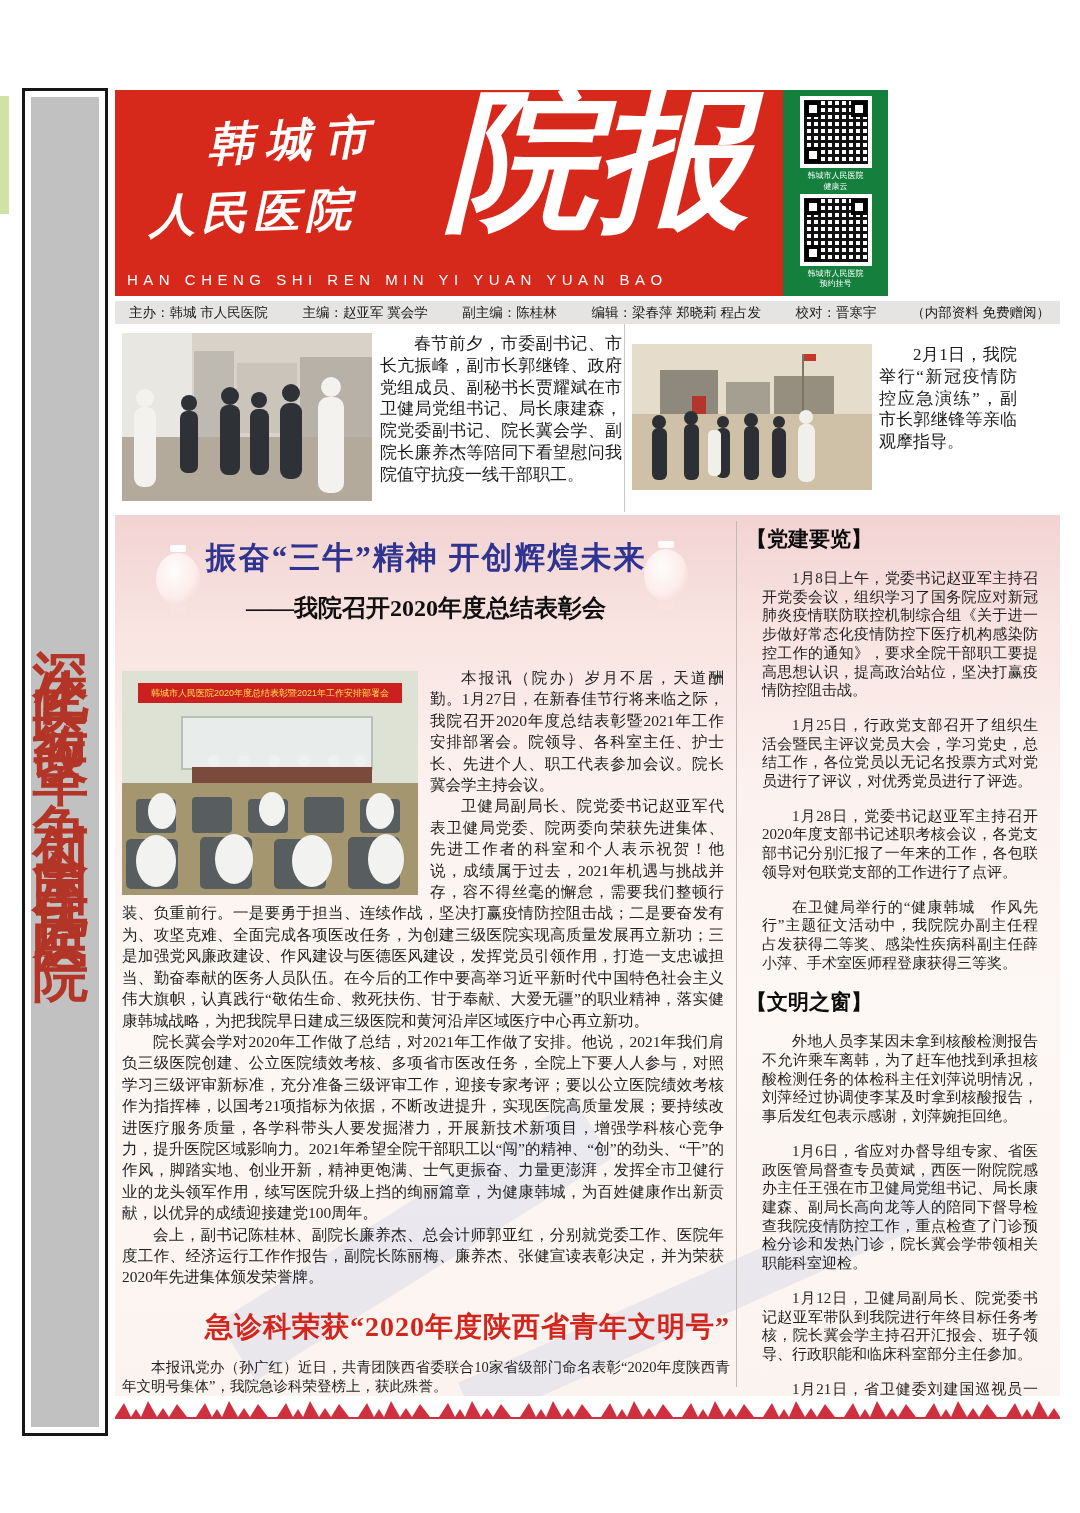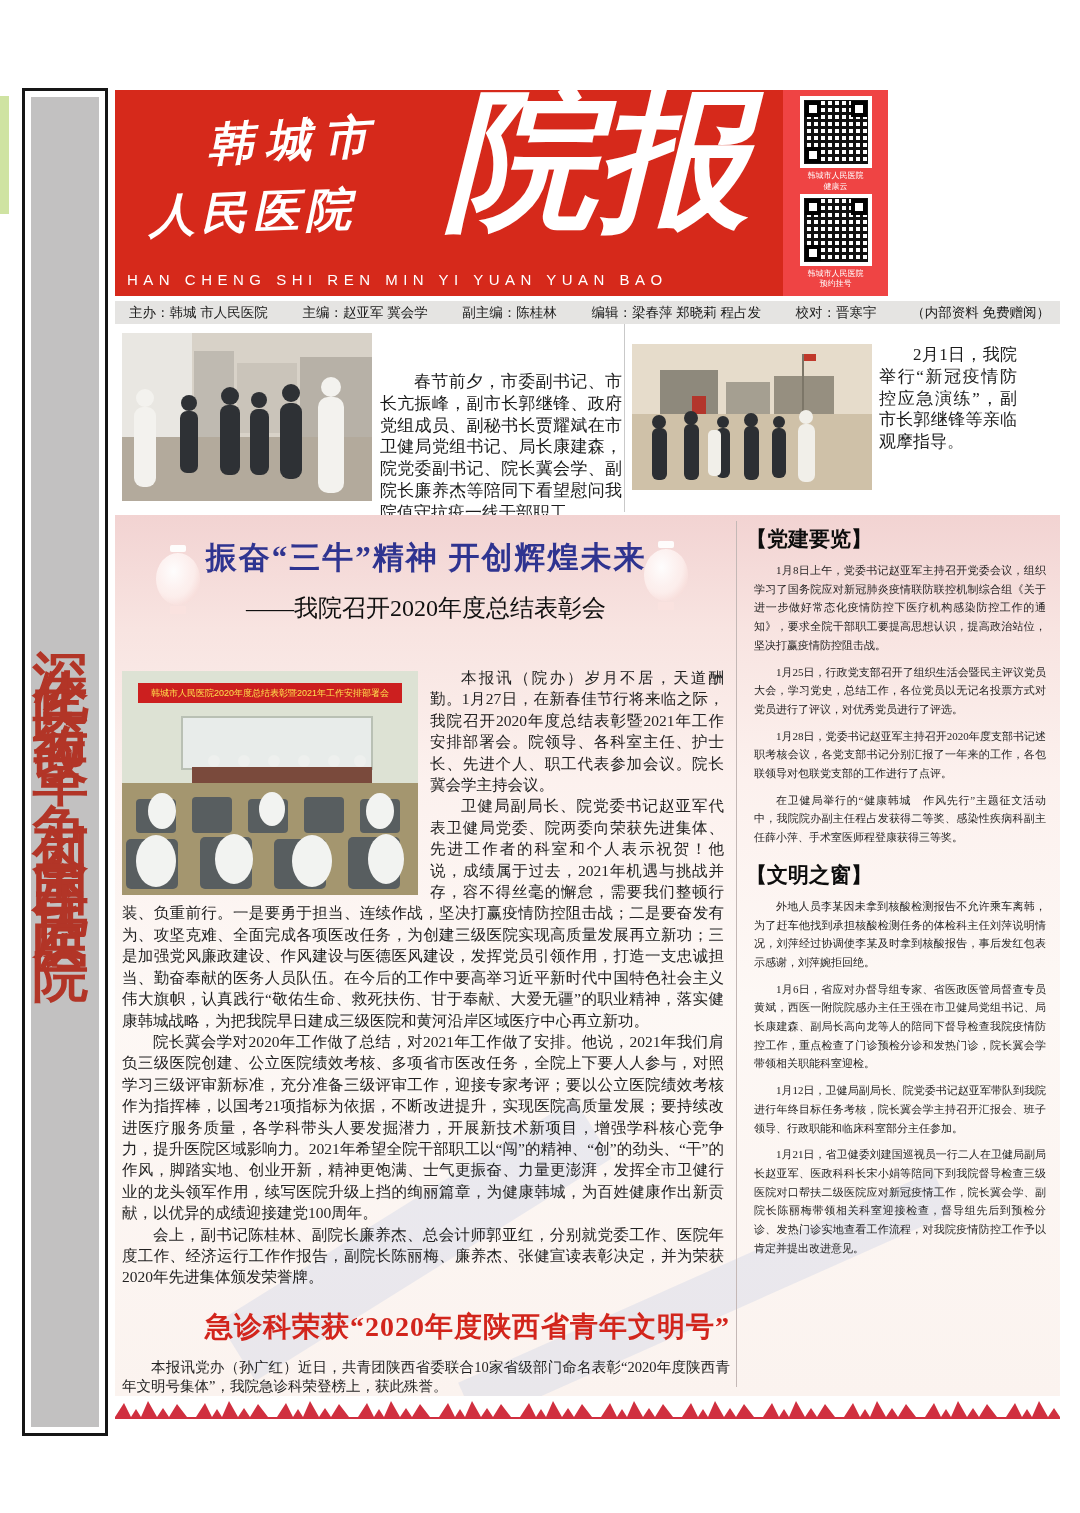--- a/index.html
+++ b/index.html
@@ -20,21 +20,21 @@
   .masthead{position:absolute;left:115px;top:90px;width:945px;height:206px;display:flex;}
   .mast-red{position:relative;width:668px;background:#d6291b;overflow:hidden;}
   .hosp1{position:absolute;left:92px;top:20px;color:#fff;font-size:46px;font-weight:bold;
          font-style:italic;letter-spacing:12px;transform:rotate(-3deg);}
   .hosp2{position:absolute;left:34px;top:92px;color:#fff;font-size:46px;font-weight:bold;
          font-style:italic;letter-spacing:6px;transform:rotate(-2deg);}
   .paper-title{position:absolute;left:330px;top:-16px;color:#fff;font-size:152px;font-weight:bold;
          font-style:italic;letter-spacing:0;line-height:1.15;}
   .pinyin{position:absolute;left:12px;bottom:8px;color:#fff;font-size:15px;letter-spacing:5.5px;
          font-family:"Liberation Sans","DejaVu Sans",sans-serif;white-space:nowrap;}
-  .mast-qr{width:105px;background:#ef4444;display:flex;flex-direction:column;align-items:center;
+  .mast-qr{width:105px;background:#15803d;display:flex;flex-direction:column;align-items:center;
          justify-content:space-evenly;padding:4px 0;box-sizing:border-box;}
   .qr-item{display:flex;flex-direction:column;align-items:center;gap:3px;}
   .qr{width:72px;height:72px;background:#fff;border:4px solid #fff;box-sizing:border-box;position:relative;
       background-image:repeating-linear-gradient(0deg,#111 0 3px,transparent 3px 7px),
                        repeating-linear-gradient(90deg,#111 0 3px,#fff 3px 7px);}
   .fp{position:absolute;width:16px;height:16px;background:#fff;border:4px solid #000;box-sizing:border-box;}
   .fp.tl{left:1px;top:1px;} .fp.tr{right:1px;top:1px;} .fp.bl{left:1px;bottom:1px;}
   .qr-cap{color:#fff;font-size:8px;line-height:1.3;text-align:center;
           font-family:"Liberation Sans","DejaVu Sans",sans-serif;}
   .qr-cap span{display:block;}
@@ -48,40 +48,40 @@
          padding:0 10px 0 14px;font-size:13.5px;color:#1a1a1a;
          font-family:"Liberation Sans","DejaVu Sans",sans-serif;white-space:nowrap;}
 
   
   .top-news{position:absolute;left:115px;top:331px;width:945px;height:182px;}
   .photo{overflow:hidden;background:#ddd;}
   .photo svg{display:block;}
   .photo1{position:absolute;left:7px;top:2px;width:250px;height:168px;}
   .tn-text{position:absolute;margin:0;font-size:17px;line-height:21.8px;text-align:justify;
            text-indent:2em;color:#1c1c1c;}
-  .tn1{left:265px;top:2px;width:242px;margin-top:38px;}
+  .tn1{left:265px;top:2px;width:242px;}
   .vdivider{position:absolute;left:509px;top:-7px;width:1px;height:188px;background:#c9c9c9;}
   .photo2{position:absolute;left:517px;top:13px;width:240px;height:146px;}
   .tn2{left:764px;top:13px;width:138px;}
 
   
   .main-area{position:absolute;left:115px;top:515px;width:945px;height:881px;overflow:hidden;
      background:linear-gradient(180deg,#f2d3d2 0%,#f8e4e1 13%,#fcf1ee 30%,#fdf8f5 55%,#fbf3ef 100%);}
   .ribbon{position:absolute;background:rgba(140,170,220,0.16);transform:rotate(-32deg);}
   .ribbon.r1{left:90px;top:690px;width:420px;height:70px;}
   .ribbon.r2{left:330px;top:760px;width:520px;height:46px;transform:rotate(-24deg);}
 
   .left-col{position:absolute;left:0;top:0;width:617px;height:100%;box-sizing:border-box;padding:0 2px 0 7px;}
   .col-divider{position:absolute;left:621px;top:6px;height:866px;width:1px;background:#c4b8b6;}
   .right-col{position:absolute;left:631px;top:6px;width:308px;}
 
   .title-block{position:relative;height:126px;}
   .main-title{margin:22px 0 0;text-align:center;color:#2f3490;font-size:31px;font-weight:bold;
               letter-spacing:2px;}
-  .sub-title{margin:13px 0 0;text-align:center;color:#101010;font-size:24px;font-weight:normal;}
+  .sub-title{margin:13px 0 0;text-align:center;color:#101010;font-size:24px;font-weight:bold;}
   .lantern{position:absolute;width:44px;height:52px;border-radius:50%;
            background:radial-gradient(ellipse at 40% 35%,#ffffff 0%,#fdeeec 55%,#f3cdc9 100%);
            opacity:.95;}
   .lantern:before{content:"";position:absolute;left:14px;top:-8px;width:16px;height:7px;background:#fff;
            border-radius:2px;}
   .lantern:after{content:"";position:absolute;left:14px;bottom:-9px;width:16px;height:8px;background:#fbe3e0;
            border-radius:2px;}
   .lantern.l-left{left:34px;top:16px;}
   .lantern.l-right{right:42px;top:12px;}
 
@@ -92,21 +92,21 @@
           overflow:hidden;font-family:"Liberation Sans","DejaVu Sans",sans-serif;z-index:2;}
   .art-p{margin:0;font-size:15.5px;line-height:21.4px;text-align:justify;text-indent:2em;color:#222;}
 
   .award-title{margin:20px 0 12px;text-align:right;color:#d2251c;font-size:28px;font-weight:bold;
                letter-spacing:1px;}
   .award-p{margin:0;font-size:14.5px;line-height:19px;text-align:justify;text-indent:2em;color:#222;}
 
   .sec-heading{margin:4px 0 8px;font-size:21px;font-weight:bold;color:#0d0d0d;
                font-family:"Liberation Sans","DejaVu Sans",sans-serif;}
   .sec-heading.later{margin-top:14px;}
-  .rc-p{margin:8px;font-size:11px;line-height:18.7px;text-align:justify;text-indent:2em;color:#1f1f1f;font-family:Liberation Serif, serif;}
+  .rc-p{margin:16px;font-size:15px;line-height:18.7px;text-align:justify;text-indent:2em;color:#1f1f1f;font-family:Liberation Serif, serif;}
 
   .bottom-zigzag{position:absolute;left:115px;top:1395px;width:945px;height:24px;}
 </style>
 </head>
 <body>
 
 <div class="page">
 
   <div class="green-sliver"></div>
 

